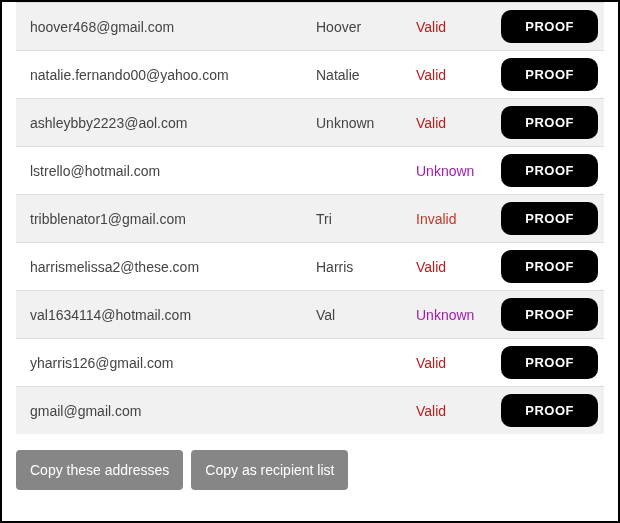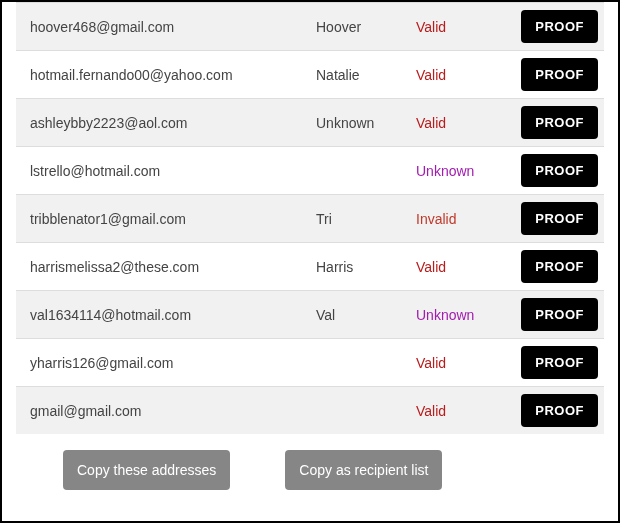--- a/index.html
+++ b/index.html
@@ -29,54 +29,53 @@
   .status-valid   { color: #b91c1c; }
   .status-invalid { color: #c0392b; }
   .status-unknown { color: #a21caf; }
   .proof-btn {
     background: #000;
     color: #fff;
     font-weight: bold;
     font-size: 13px;
     letter-spacing: 0.5px;
     border: none;
-    border-radius: 4px;
-    padding: 9px 14px;
+    border-radius: 10px;
+    padding: 9px 24px;
     cursor: pointer;
   }
   .footer {
     display: flex;
     gap: 8px;
     margin-top: 16px;
   }
   .footer-btn {
     background: #868686;
     color: #fff;
     border: none;
     border-radius: 4px;
     padding: 12px 14px;
     font-size: 14px;
     cursor: pointer;
-    margin-left: 47px;
   }
 </style>
 </head>
 <body>
 
 <div id="rows-container">
     <div class="row alt">
       <div class="col-email">hoover468@gmail.com</div>
       <div class="col-name">Hoover</div>
       <div class="col-status status-valid">Valid</div>
       <div class="col-action">
         <button class="proof-btn">PROOF</button>
       </div>
     </div>
     <div class="row">
-      <div class="col-email">hotmail.fernando00@yahoo.com</div>
+      <div class="col-email">natalie.fernando00@yahoo.com</div>
       <div class="col-name">Natalie</div>
       <div class="col-status status-valid">Valid</div>
       <div class="col-action">
         <button class="proof-btn">PROOF</button>
       </div>
     </div>
     <div class="row alt">
       <div class="col-email">ashleybby2223@aol.com</div>
       <div class="col-name">Unknown</div>
       <div class="col-status status-valid">Valid</div>

